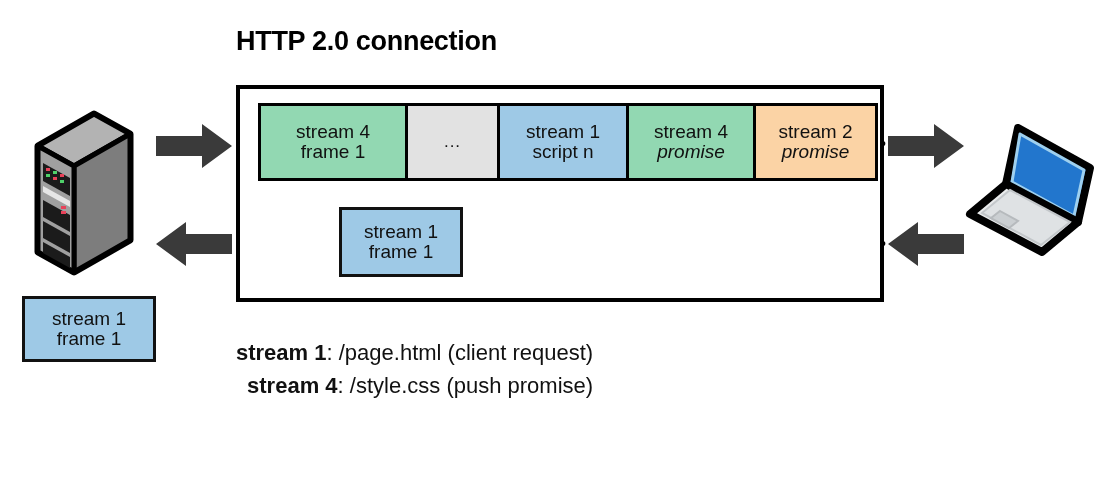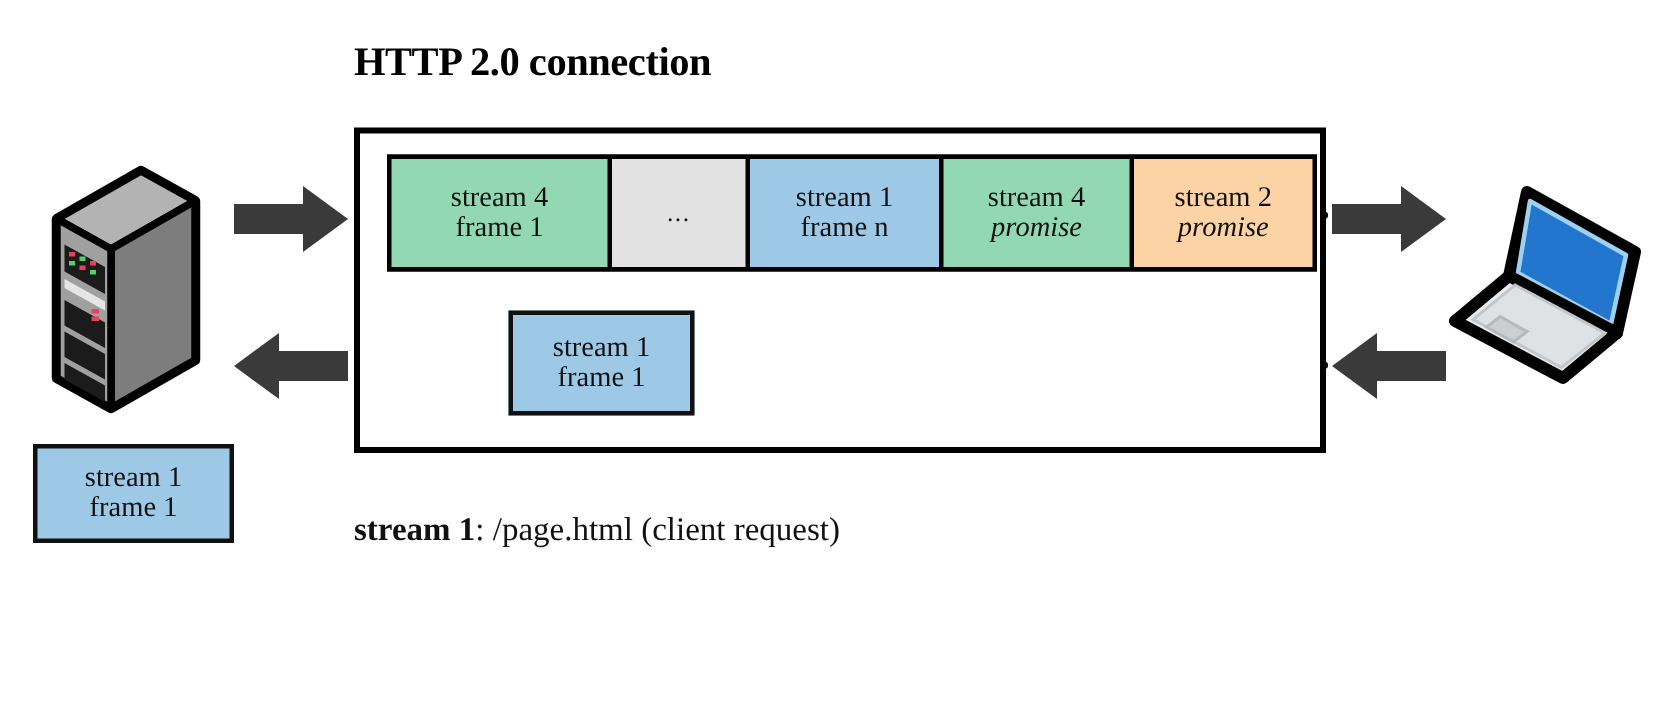--- a/index.html
+++ b/index.html
@@ -13,21 +13,20 @@
     height: 482px;
     position: relative;
     overflow: hidden;
   }
   #stage {
     position: absolute;
     left: 0; top: 0;
     width: 1112px;
     height: 393px;
     background: #ffffff;
-    font-family: Liberation Serif, serif;
   }
 
   
   .title {
     position: absolute;
     left: 236px;
     top: 26px;
     font-size: 27px;
     font-weight: bold;
     color: #000000;
@@ -237,21 +236,21 @@
       <span class="l1">stream 4</span>
       <span class="l2">frame 1</span>
     </div>
 
     <div class="frame fr-gray dots" style="width:89px;">
       <span class="l1">...</span>
     </div>
 
     <div class="frame fr-blue" style="width:126px;">
       <span class="l1">stream 1</span>
-      <span class="l2">frame n</span>
+      <span class="l2">script n</span>
     </div>
 
     <div class="frame fr-green italic2" style="width:124px;">
       <span class="l1">stream 4</span>
       <span class="l2">promise</span>
     </div>
 
     <div class="frame fr-orange italic2" style="width:119px;">
       <span class="l1">stream 2</span>
       <span class="l2">promise</span>
@@ -266,16 +265,19 @@
 
   <div class="std-box box-frame1">
     <span class="l1">stream 1</span>
     <span class="l2">frame 1</span>
   </div>
 
   <div class="legend">
     <div class="legend-line">
       <span class="lead">stream 1</span><span>: /page.html  (client request)</span>
     </div>
+    <div class="legend-line">
+      <span class="lead">stream 4</span><span>: /style.css  (push promise)</span>
+    </div>
   </div>
 
 
 </div>
 
 </body></html>

